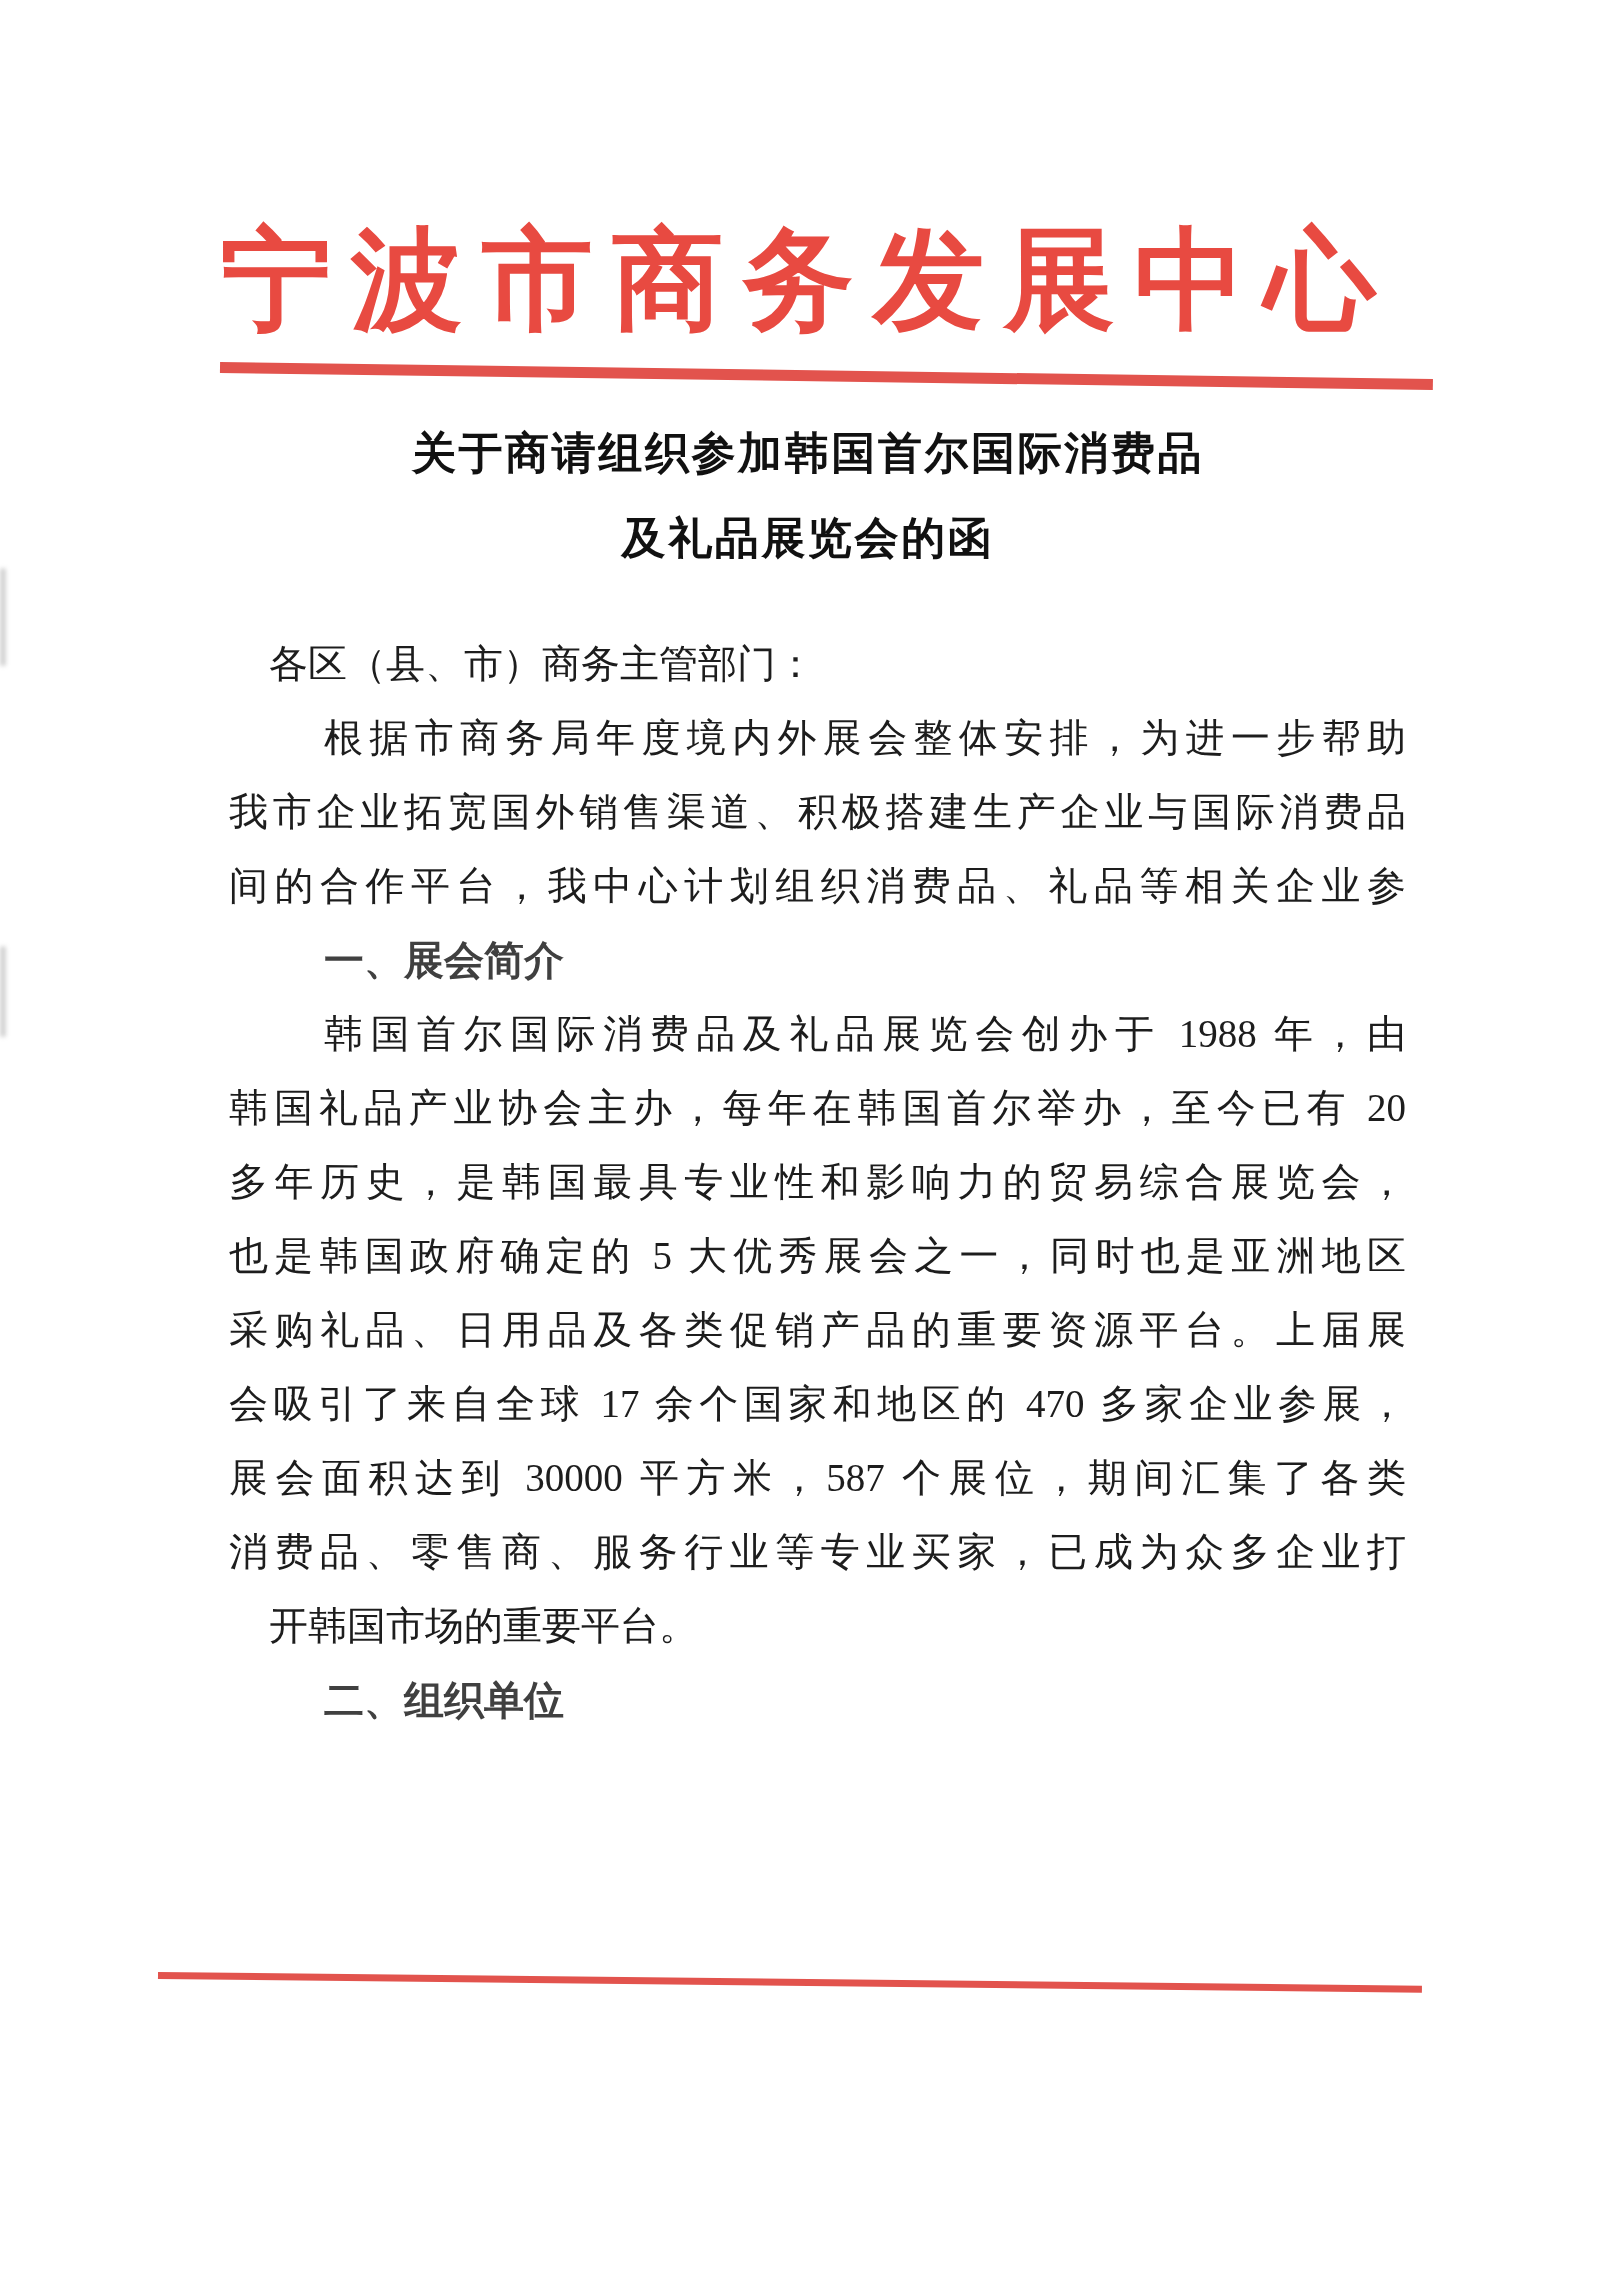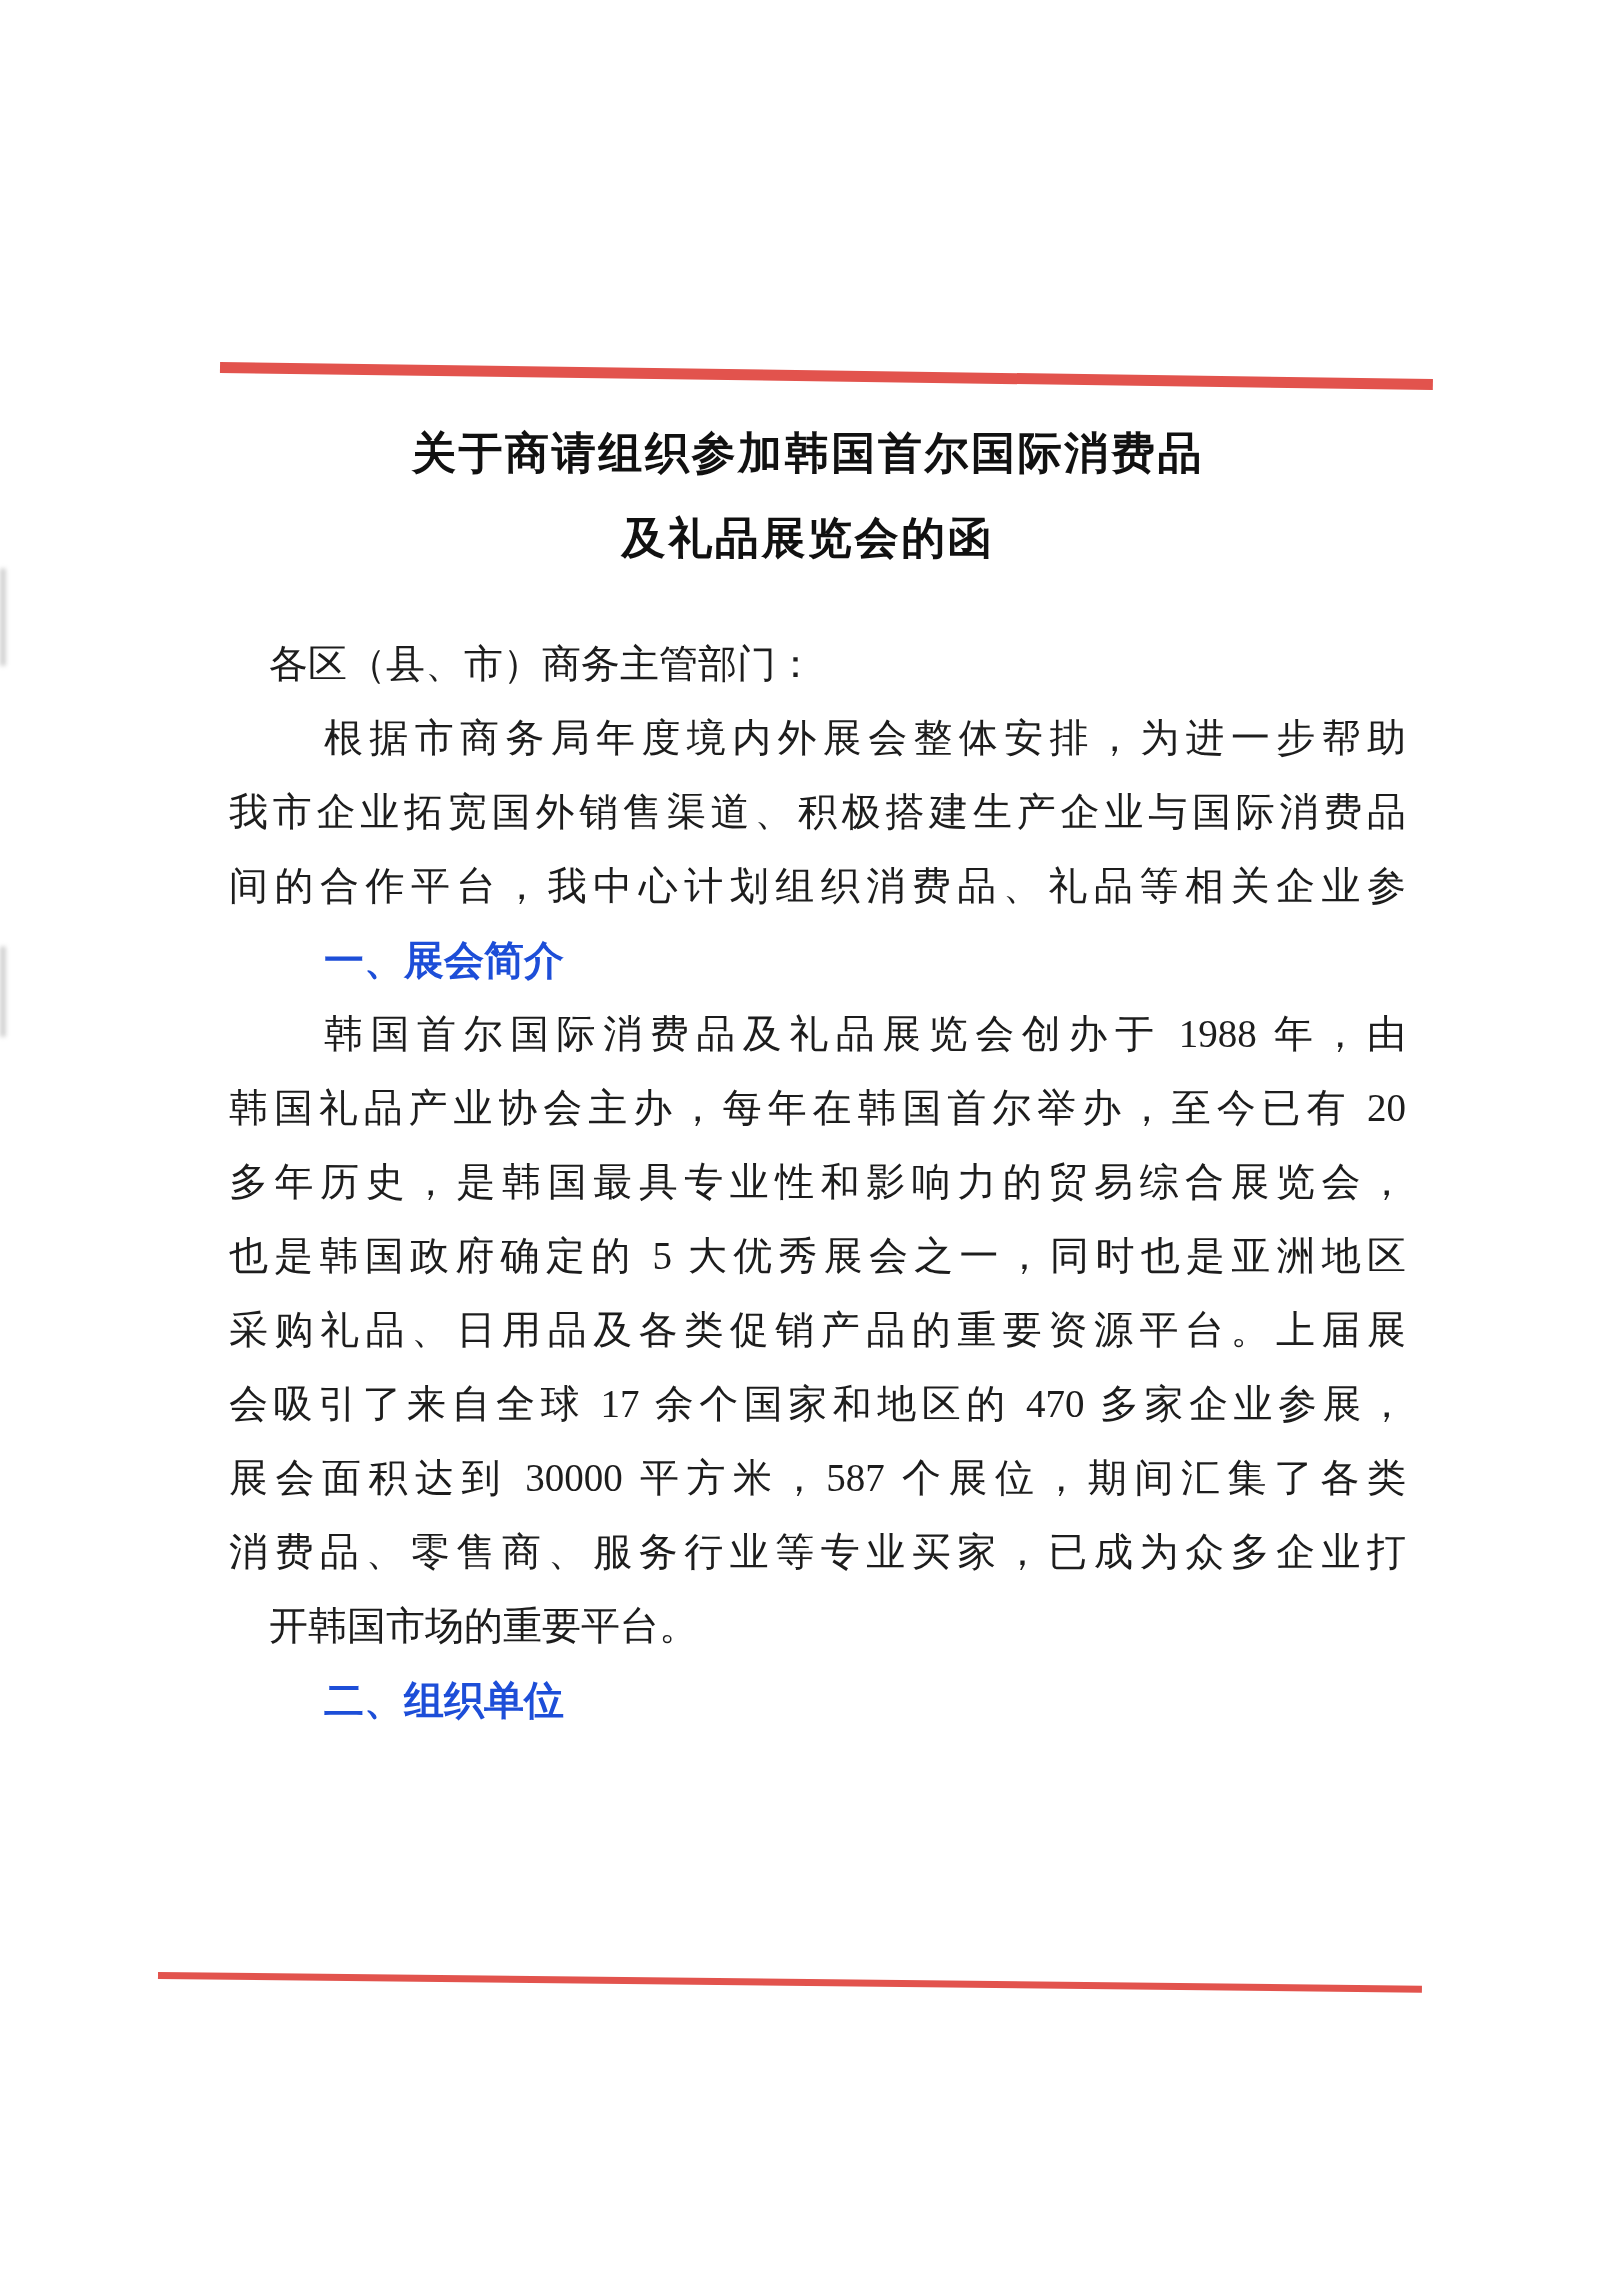--- a/index.html
+++ b/index.html
@@ -70,21 +70,21 @@
     margin-left: 40px;
   }
   .line.indent { text-indent: 95px; }
   .line.heading {
     font-family: "Liberation Sans", sans-serif;
     font-weight: 700;
     font-size: 40px;
     text-align: left;
     text-align-last: left;
     text-indent: 95px;
-    color: #1d4ed8;
+    color: #404040;
   }
   
   .rule-bottom {
     position: absolute;
     top: 1972px;
     left: 158px;
     width: 1264px;
     height: 7.2px;
     background: #e2534d;
     transform: rotate(0.62deg);
@@ -100,20 +100,21 @@
     border-radius: 2.6px;
   }
   .smudge.s1 { top: 568px;  height: 98px; }
   .smudge.s2 { top: 946px; height: 91px; }
 </style>
 </head>
 <body>
 
 <div class="page">
 
+  <div class="org-name">宁波市商务发展中心</div>
 
   <div class="rule-top"></div>
 
   <div class="doc-title">
     <div>关于商请组织参加韩国首尔国际消费品</div>
     <div>及礼品展览会的函</div>
   </div>
 
   <div class="body-block">
     <div class="line plain">各区（县、市）商务主管部门：</div>

